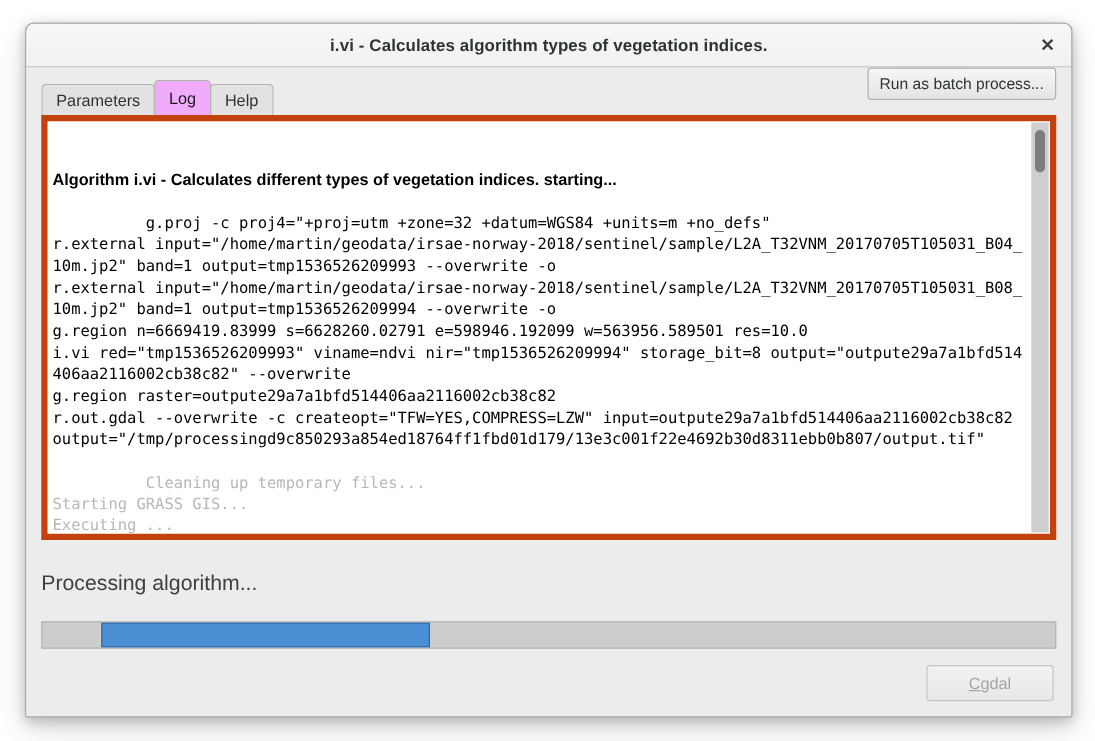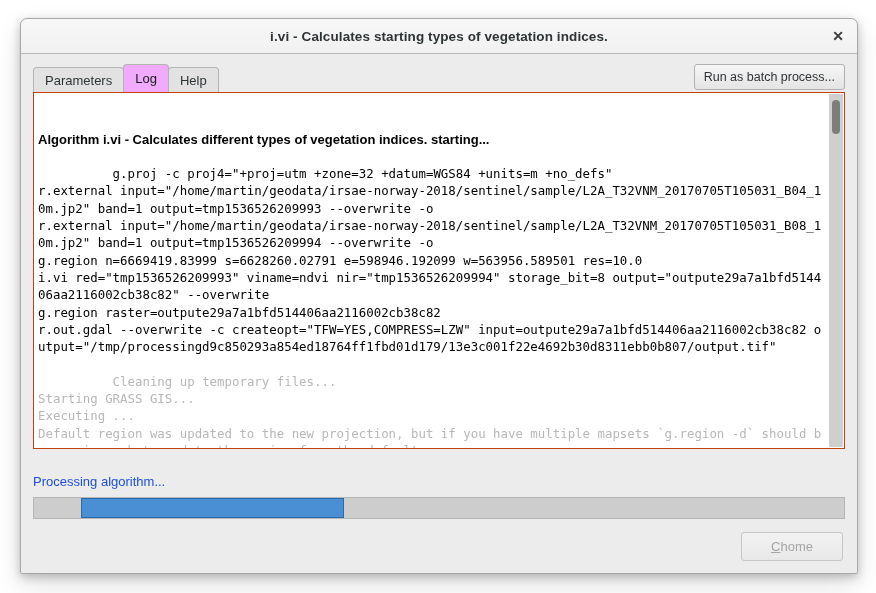--- a/index.html
+++ b/index.html
@@ -114,40 +114,40 @@
   .tab.selected {
     background: #f0abfc;
     height: 28px;
     color: #1a1a1a;
     position: relative;
     z-index: 3;
   }
   .batch-btn {
     position: absolute;
     right: 0;
-    bottom: 2px;
+    bottom: 12px;
     height: 24px;
     padding: 0 9px;
     display: flex;
     align-items: center;
     font-size: 12.5px;
     color: #2e3436;
     background: linear-gradient(to bottom, #f6f6f6, #e4e4e4);
     border: 1px solid #b0b0b0;
     border-radius: 3px;
     cursor: pointer;
     white-space: nowrap;
   }
 
   
   .logpane {
     flex: 1;
     position: relative;
     background: #ffffff;
-    border: 1px solid #c2410c;
+    border: 5px solid #c2410c;
     box-sizing: border-box;
     overflow: hidden;
     min-height: 0;
   }
   .logtext {
     position: absolute;
     left: 4px;
     top: 3px;
     right: 18px;
     bottom: 0;
@@ -190,23 +190,23 @@
     border-radius: 4px;
   }
 
   
   .statusarea {
     background: #ececec;
     padding: 9px 12px 0 12px;
     box-sizing: border-box;
   }
   .status-text {
-    font-size: 13px;
-    color: #1d4ed8;
-    margin-bottom: 8px;
+    font-size: 17px;
+    color: #404040;
+    margin-bottom: 20px;
   }
   .progress-track {
     position: relative;
     height: 22px;
     background: #cdcdcd;
     border: 1px solid #b5b5b5;
     box-sizing: border-box;
     overflow: hidden;
   }
   .progress-chunk {
@@ -246,21 +246,21 @@
   .mnem { text-decoration: underline; }
 </style>
 </head>
 <body>
 
 <div id="root">
 
   <div class="window">
 
     <div class="titlebar">
-      <div class="title-text">i.vi - Calculates starting types of vegetation indices.</div>
+      <div class="title-text">i.vi - Calculates algorithm types of vegetation indices.</div>
       <div class="close-btn">✕</div>
     </div>
 
     <div class="content">
 
       <div class="tabrow">
         <div class="tabs">
           <div class="tab">Parameters</div>
           <div class="tab selected">Log</div>
           <div class="tab">Help</div>
@@ -293,18 +293,18 @@
     <div class="statusarea">
       <div class="status-text">Processing algorithm...</div>
       <div class="progress-track">
         <div class="progress-chunk"></div>
       </div>
     </div>
 
     <div class="buttonrow">
       <div class="dlg-btn">
           <span class="mnem">C</span>
-          <span>home</span>
+          <span>gdal</span>
         </div>
     </div>
 
   </div>
 </div>
 
 </body></html>

